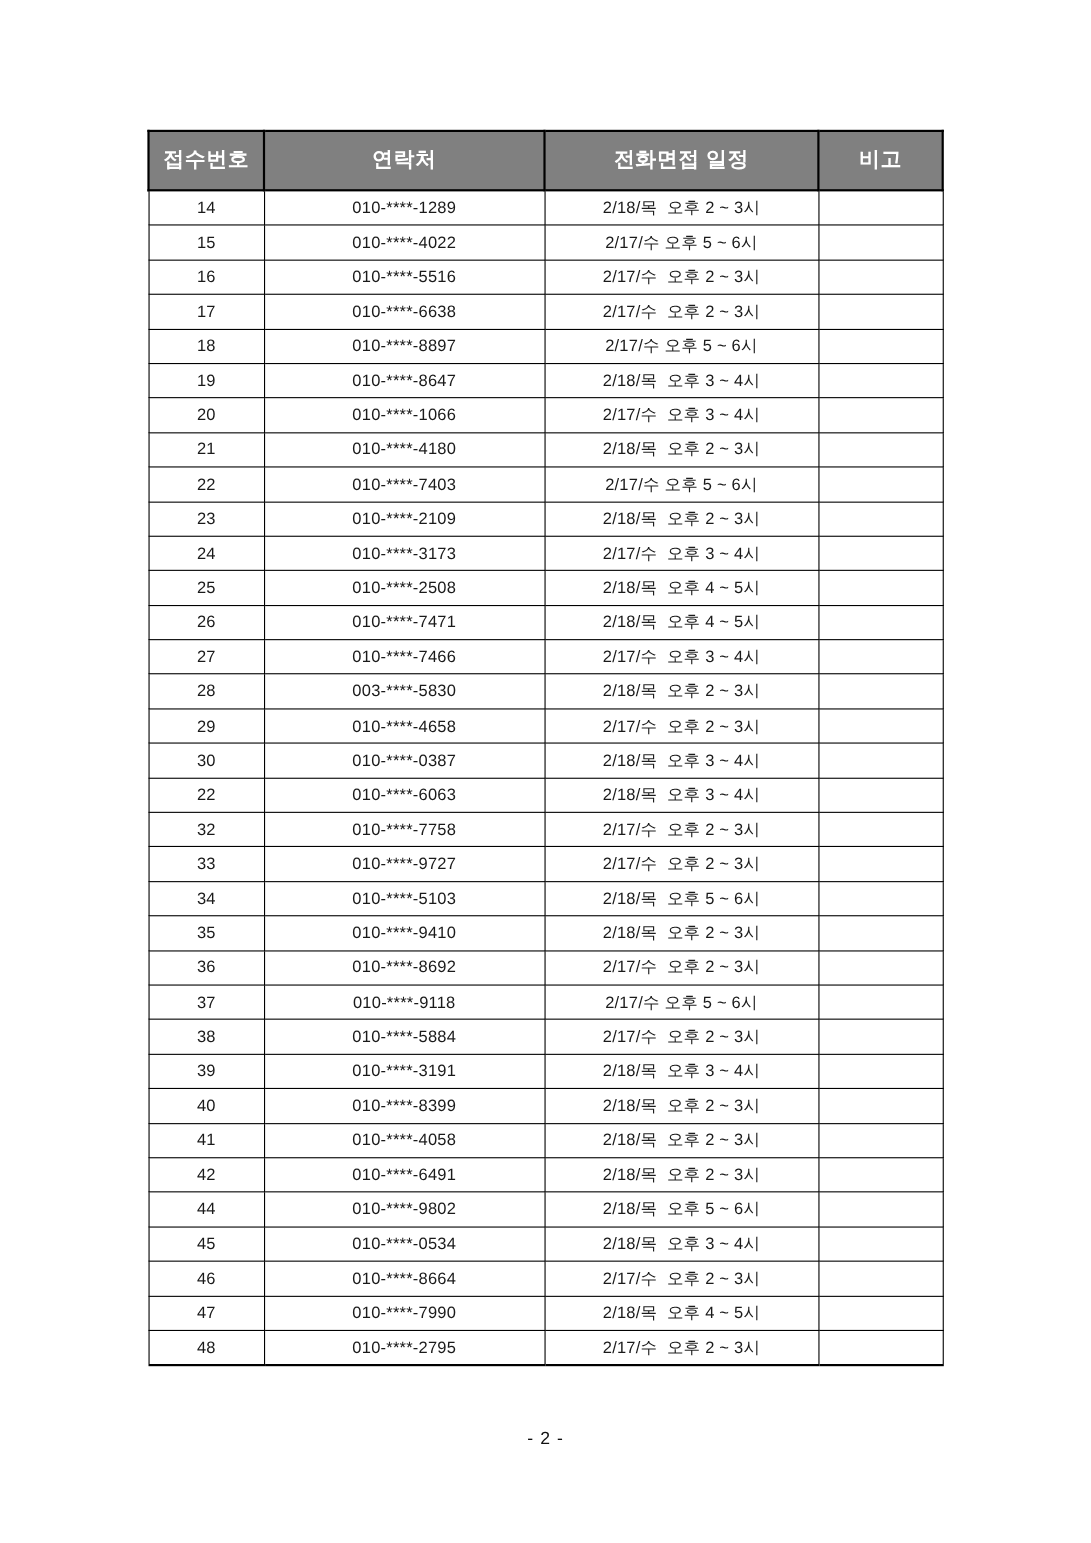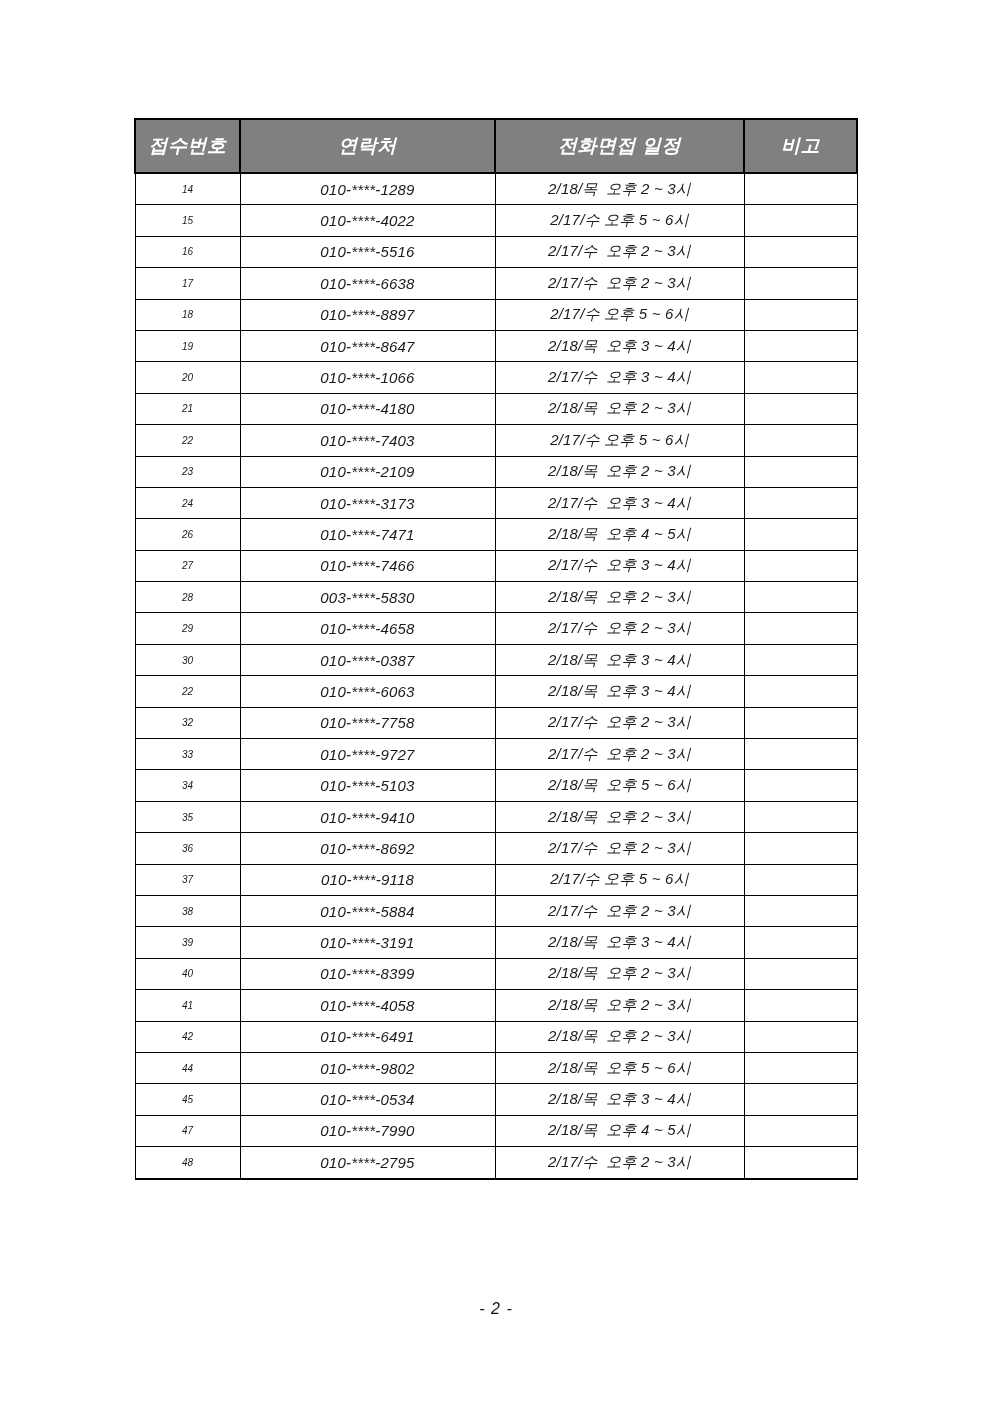--- a/index.html
+++ b/index.html
@@ -14,21 +14,20 @@
     color: #000000;
     position: relative;
     overflow: hidden;
   }
   .page {
     position: absolute;
     left: 0;
     top: 0;
     width: 877px;
     height: 1403px;
-    font-style: italic;
   }
   .table-wrap {
     position: absolute;
     left: 134px;
     top: 118px;
     width: 722px;
   }
   table.schedule {
     border-collapse: collapse;
     width: 722px;
@@ -65,21 +64,21 @@
     text-align: center;
     vertical-align: middle;
     border-left: 1px solid #000000;
     border-right: 1px solid #000000;
     border-bottom: 1px solid #000000;
     white-space: pre;
     color: #1a1a1a;
   }
   table.schedule tbody tr:first-child td { border-top: none; }
   table.schedule tbody tr:last-child td { border-bottom: 2px solid #000000; }
-  table.schedule tbody td.num   { font-size: 10px; }
+  table.schedule tbody td.num   { font-size: 15px; }
   table.schedule tbody td.phone { font-size: 15px; letter-spacing: 0.2px; }
   table.schedule tbody td.sched { font-size: 15px; letter-spacing: 0.2px; margin-left: 20px; }
   table.schedule tbody td.note  { }
 
   .page-footer {
     position: absolute;
     left: 0;
     top: 1300px;
     width: 992px;
     text-align: center;
@@ -170,20 +169,26 @@
             <td class="sched">2/18/목  오후 2 ~ 3시</td>
             <td class="note"></td>
           </tr>
           <tr>
             <td class="num">24</td>
             <td class="phone">010-****-3173</td>
             <td class="sched">2/17/수  오후 3 ~ 4시</td>
             <td class="note"></td>
           </tr>
           <tr>
+            <td class="num">25</td>
+            <td class="phone">010-****-2508</td>
+            <td class="sched">2/18/목  오후 4 ~ 5시</td>
+            <td class="note"></td>
+          </tr>
+          <tr>
             <td class="num">26</td>
             <td class="phone">010-****-7471</td>
             <td class="sched">2/18/목  오후 4 ~ 5시</td>
             <td class="note"></td>
           </tr>
           <tr>
             <td class="num">27</td>
             <td class="phone">010-****-7466</td>
             <td class="sched">2/17/수  오후 3 ~ 4시</td>
             <td class="note"></td>
@@ -284,20 +289,26 @@
             <td class="sched">2/18/목  오후 5 ~ 6시</td>
             <td class="note"></td>
           </tr>
           <tr>
             <td class="num">45</td>
             <td class="phone">010-****-0534</td>
             <td class="sched">2/18/목  오후 3 ~ 4시</td>
             <td class="note"></td>
           </tr>
           <tr>
+            <td class="num">46</td>
+            <td class="phone">010-****-8664</td>
+            <td class="sched">2/17/수  오후 2 ~ 3시</td>
+            <td class="note"></td>
+          </tr>
+          <tr>
             <td class="num">47</td>
             <td class="phone">010-****-7990</td>
             <td class="sched">2/18/목  오후 4 ~ 5시</td>
             <td class="note"></td>
           </tr>
           <tr>
             <td class="num">48</td>
             <td class="phone">010-****-2795</td>
             <td class="sched">2/17/수  오후 2 ~ 3시</td>
             <td class="note"></td>

